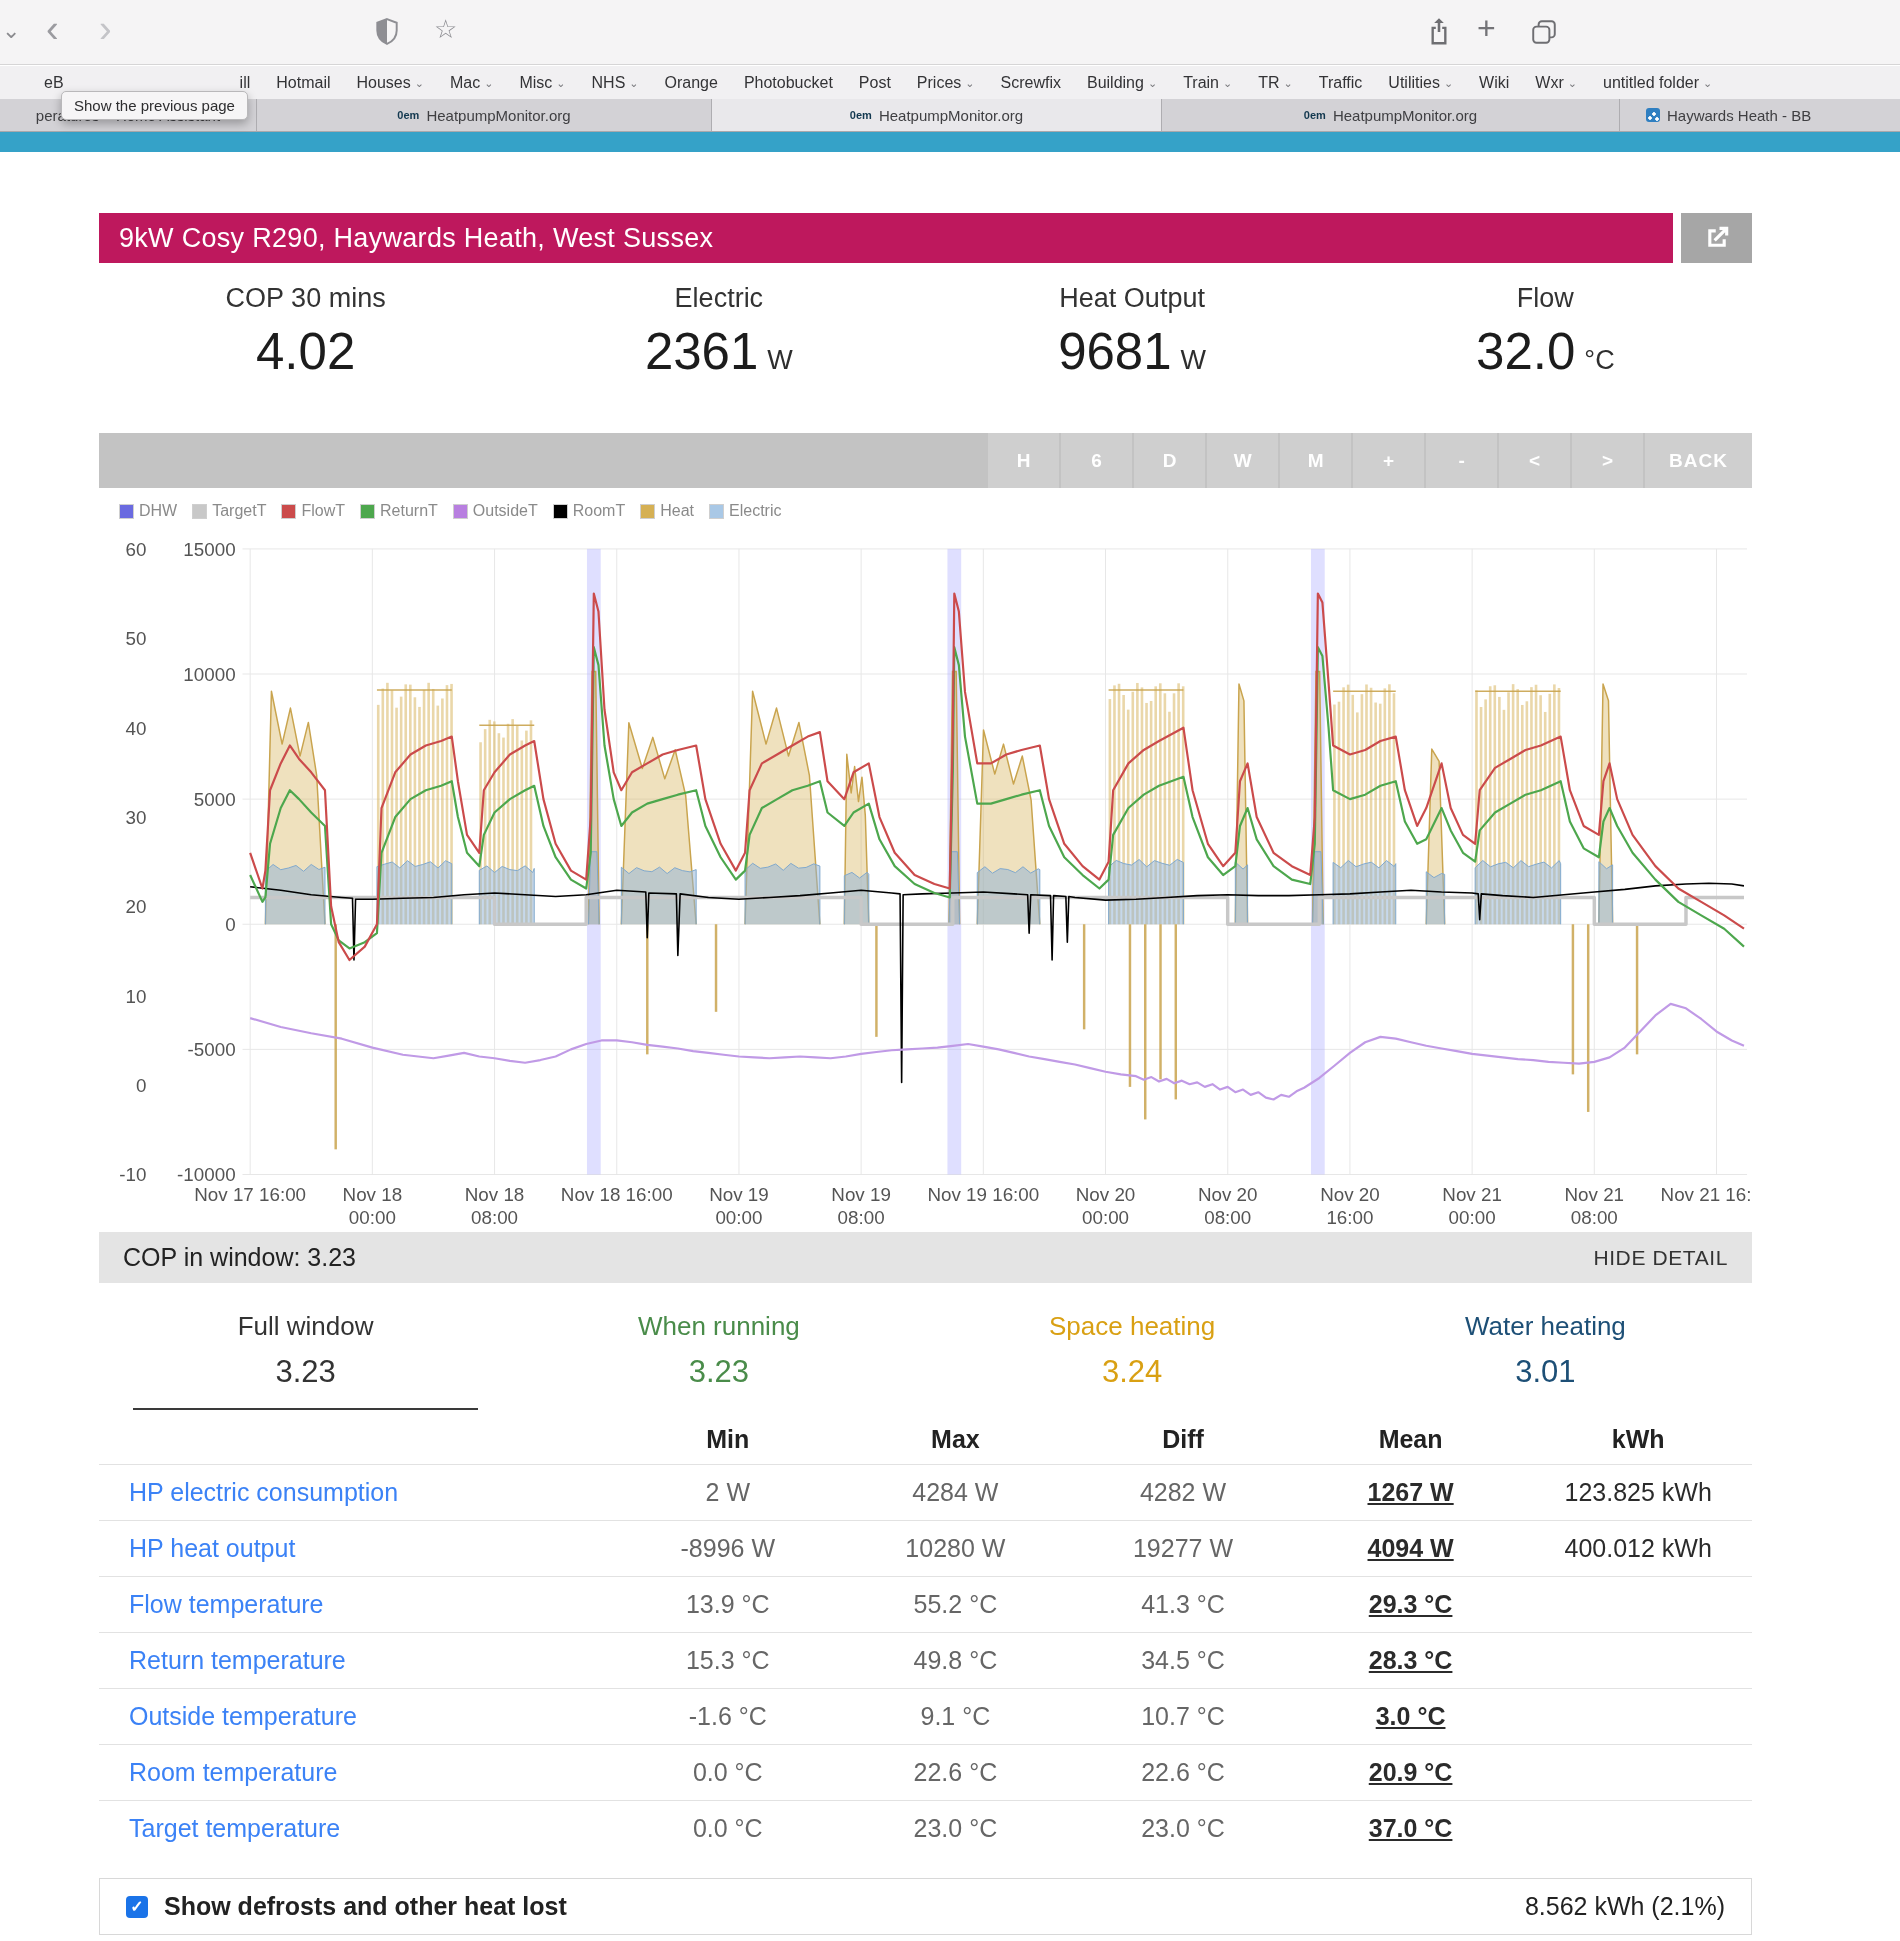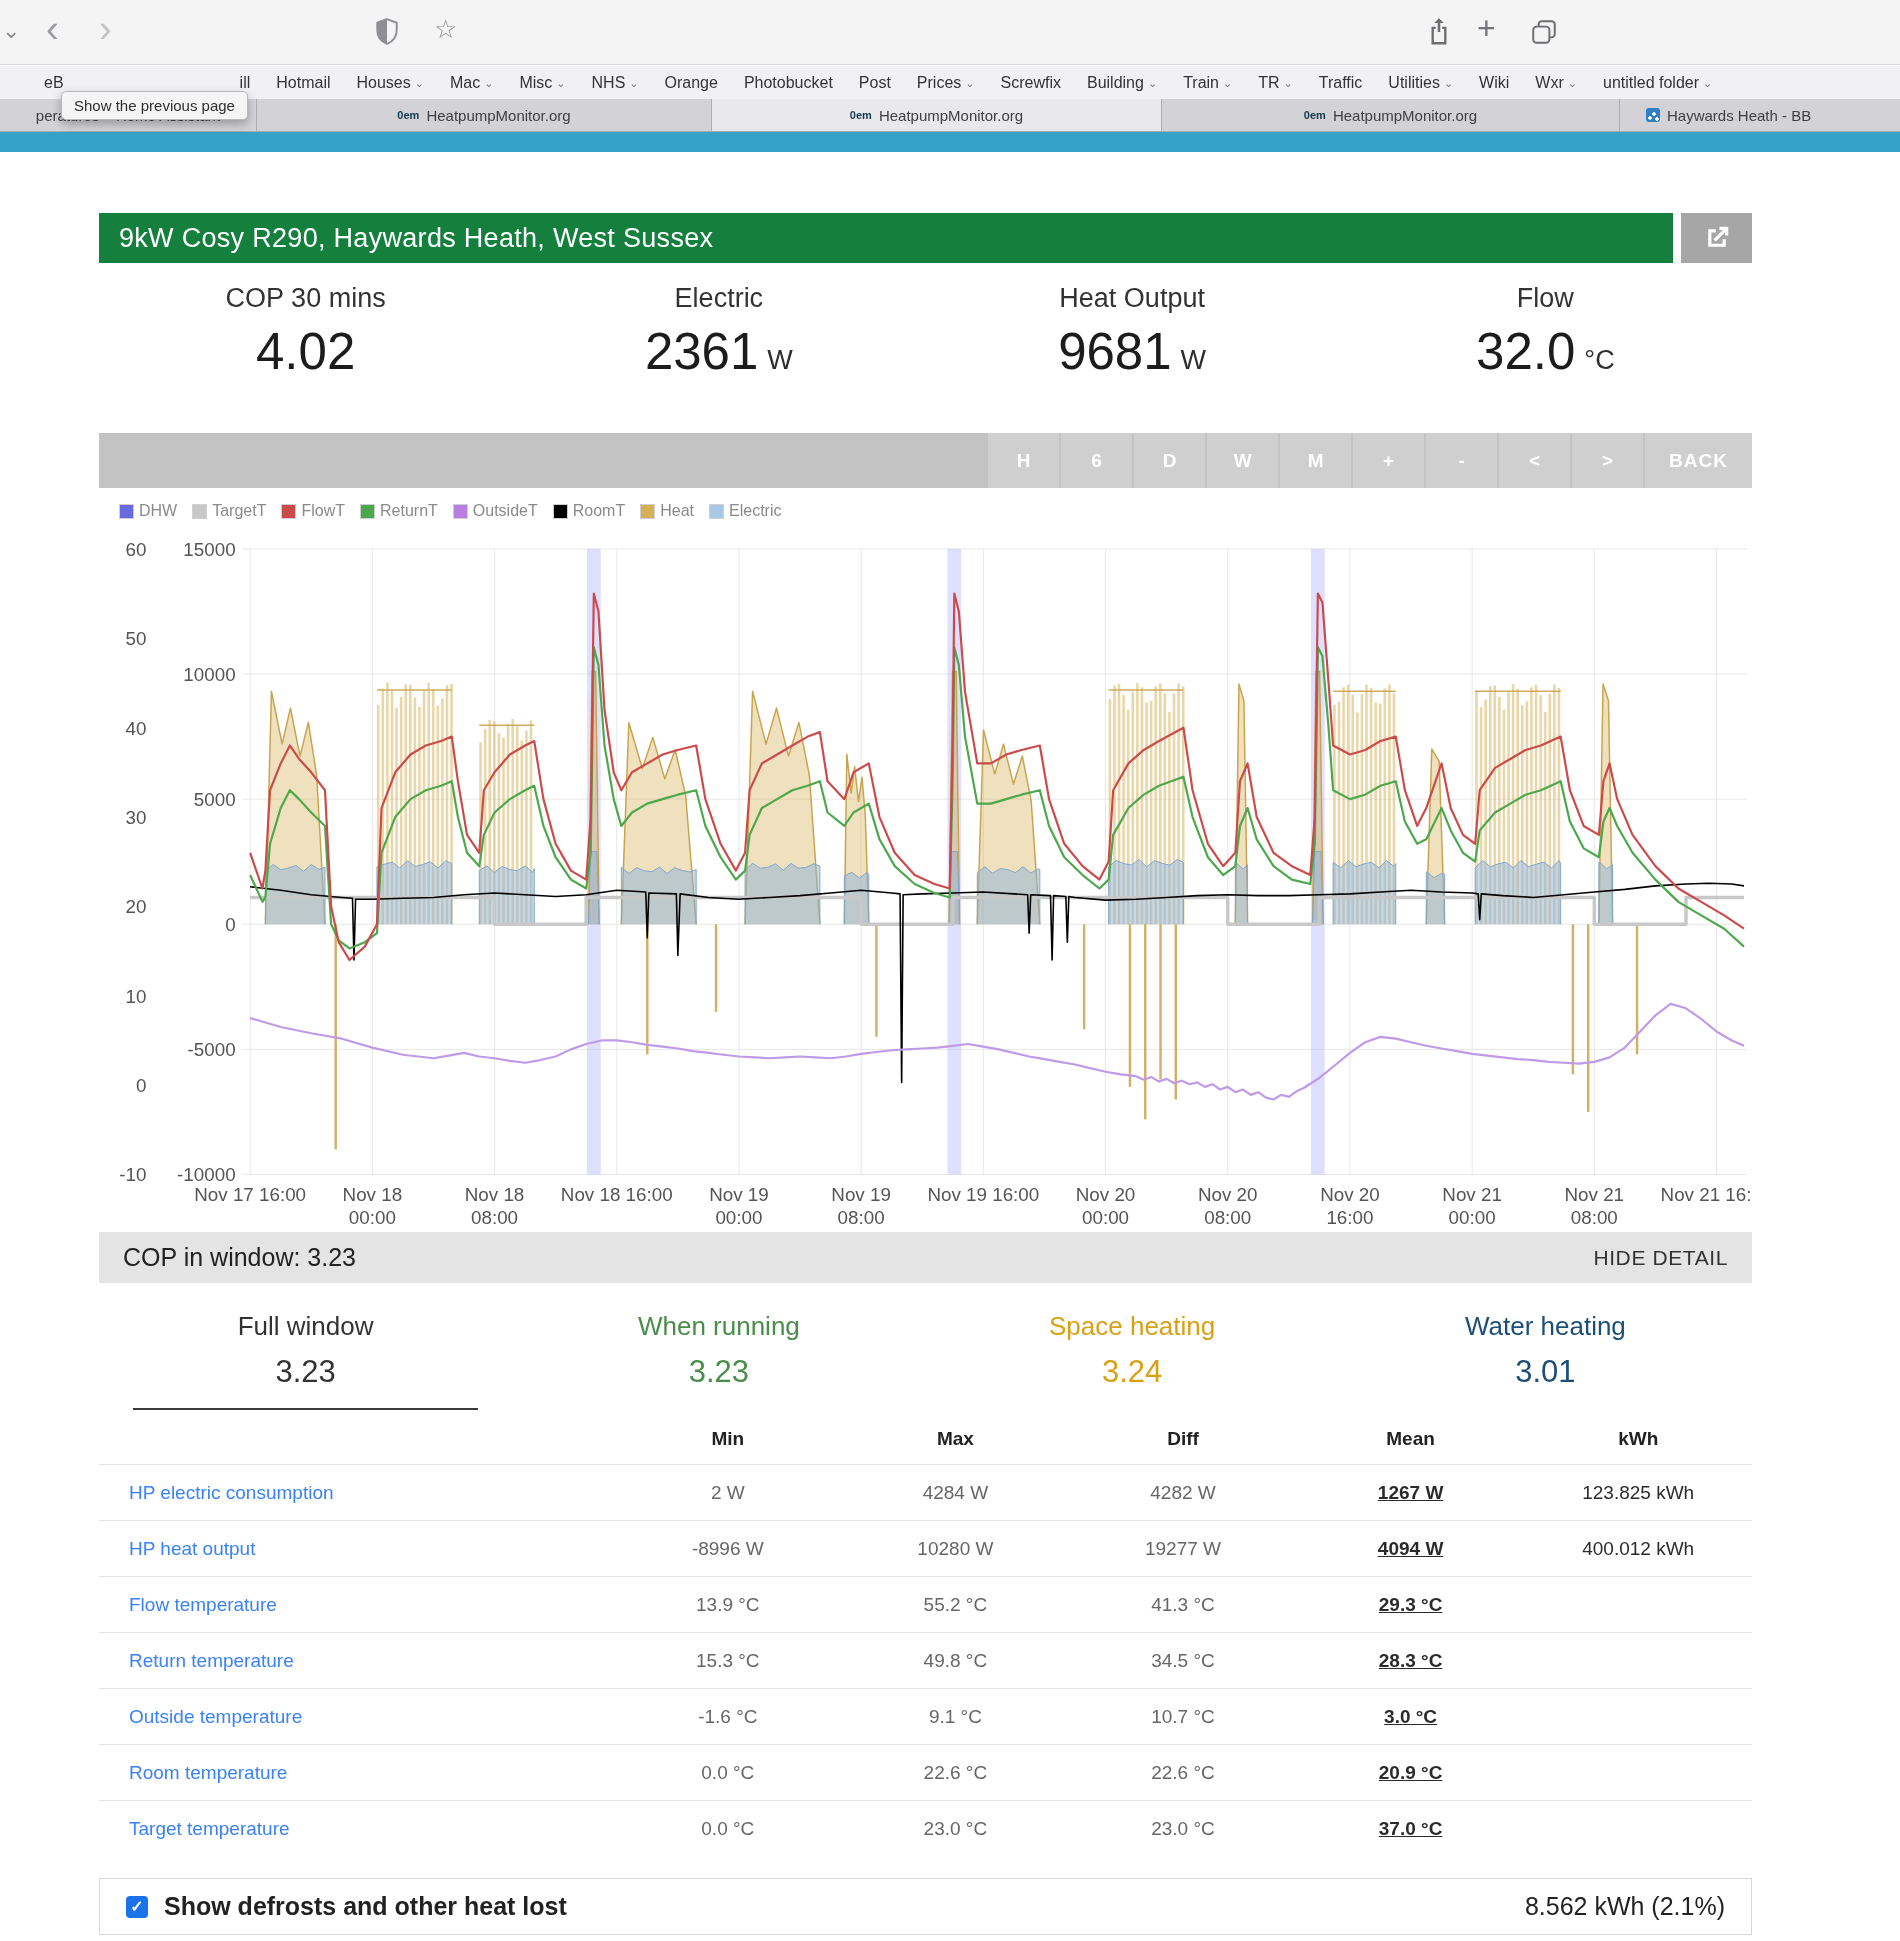--- a/index.html
+++ b/index.html
@@ -54,21 +54,21 @@
 
   .tooltip { position:absolute; left:61px; top:91px; z-index:60;
     background:#f6f5f6; border:1px solid #b9b8ba; border-radius:5px;
     padding:5px 12px; font-size:15px; color:#2e2e30;
     box-shadow:0 4px 10px rgba(0,0,0,.28); }
 
   
   .content { position:absolute; left:99px; top:213px; width:1653px; background:#fff; }
 
   .page-header { display:flex; gap:8px; height:50px; }
-  .page-header .bar { flex:1; background:#15803d; color:#fff; display:flex;
+  .page-header .bar { flex:1; background:#be185d; color:#fff; display:flex;
     align-items:center; padding-left:20px; font-size:27px; letter-spacing:0.3px; }
   .share-btn { width:71px; background:#a6a6a6; display:flex; align-items:center;
     justify-content:center; cursor:pointer; }
 
   .stats { display:grid; grid-template-columns:repeat(4,1fr); height:134px;
     background:#fff; padding-top:20px; }
   .stat { text-align:center; }
   .stat .lbl { font-size:27px; color:#333; }
   .stat .valrow { margin-top:8px; font-size:51px; color:#1c1c1c; }
   .stat .unit { font-size:27px; color:#2e2e2e; margin-left:9px; }
@@ -94,21 +94,21 @@
 
   .summary { display:grid; grid-template-columns:repeat(4,1fr); background:#fff; padding-top:28px; }
   .sum-cell { text-align:center; padding-bottom:20px; position:relative; }
   .sum-cell.active::after { content:""; position:absolute; left:34px; right:34px;
     bottom:0; height:2px; background:#3a3a3a; }
   .sum-lbl { font-size:26px; }
   .sum-val { font-size:31px; margin-top:12px; }
 
   .detail-table { margin-top:4px; }
   .trow { display:grid; grid-template-columns:515px repeat(5,1fr); align-items:center;
-    height:56px; border-top:1px solid #e2e2e2; font-size:19px; }
+    height:56px; border-top:1px solid #e2e2e2; font-size:25px; }
   .trow.thead { border-top:none; height:50px; font-weight:bold; color:#222; }
   .trow > div { text-align:center; }
   .trow > div:first-child { text-align:left; padding-left:30px; color:#3b82f6; }
   .c-val { color:#666; }
   .c-mean { color:#2b2b2b; font-weight:bold;text-decoration:underline; }
   .c-kwh { color:#2b2b2b; }
 
   .defrost-box { margin-top:22px; border:1px solid #d8d8d8; height:57px;
     display:flex; align-items:center; justify-content:space-between;
     padding:0 26px; font-size:25px; }

